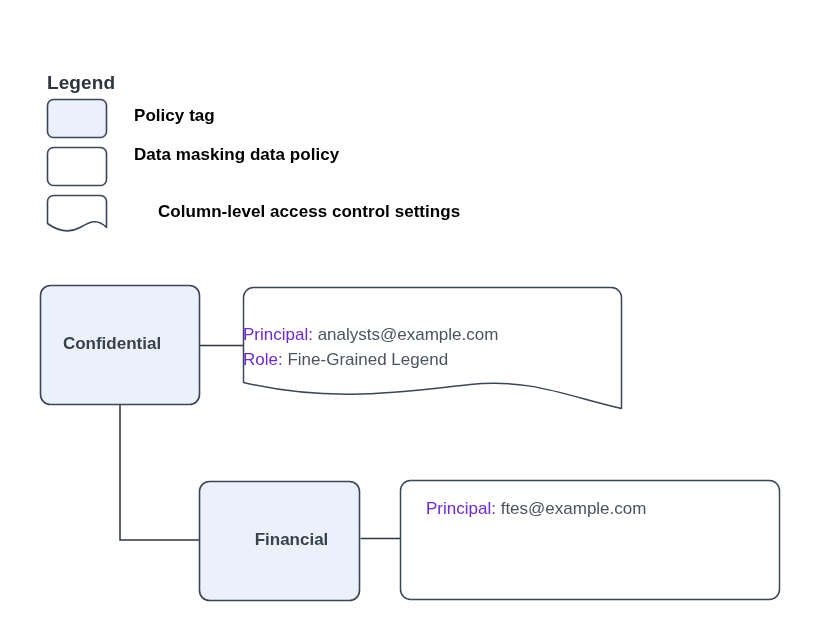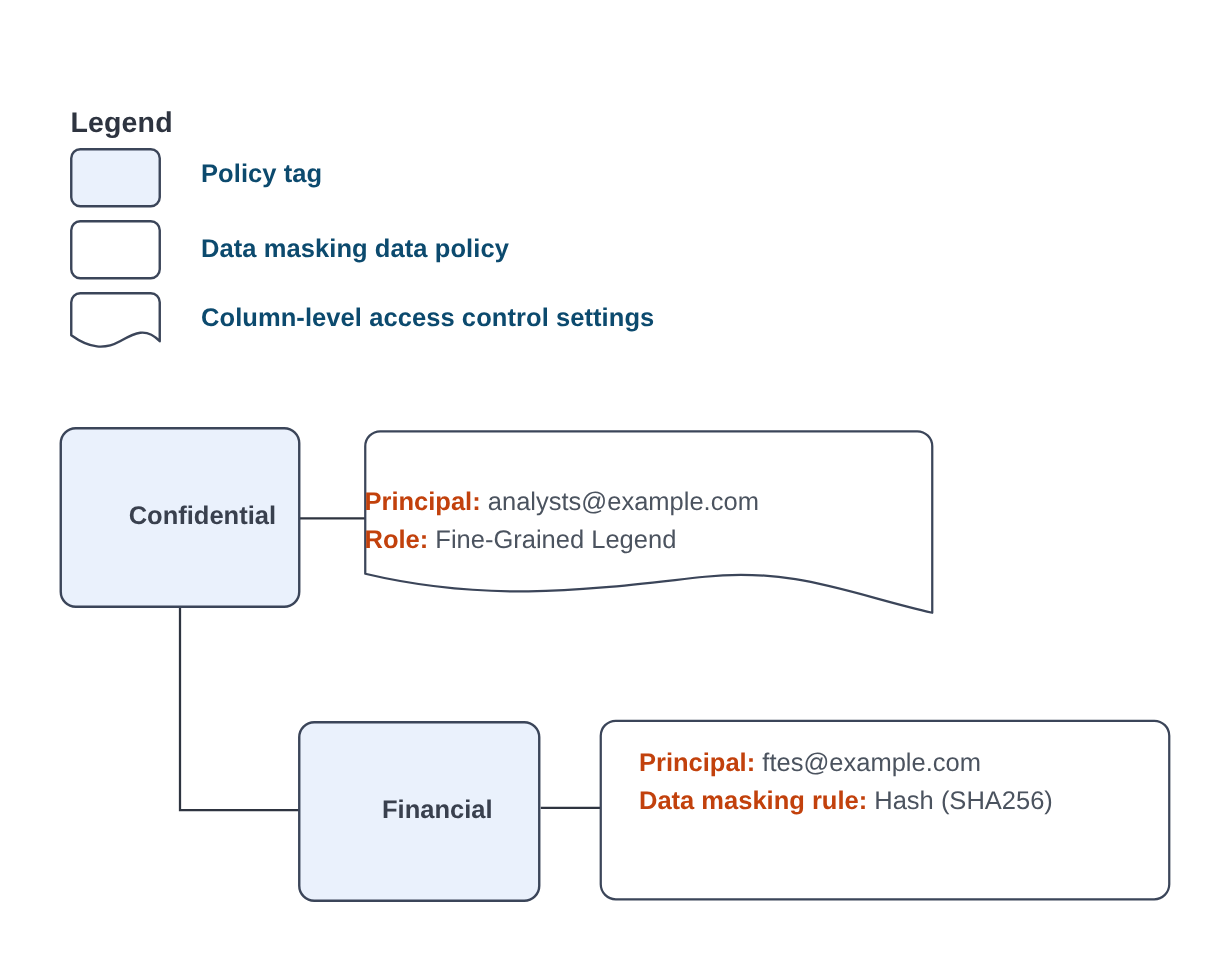--- a/index.html
+++ b/index.html
@@ -35,60 +35,59 @@
     color: #2e3440;
     letter-spacing: 0.1px;
     margin-top: 12px;
   }
 
   .legend-label {
     position: absolute;
     left: 134px;
     font-size: 17px;
     font-weight: bold;
-    color: #0c4a6e;
+    color: #000000;
     white-space: nowrap;
     letter-spacing: 0.05px;
   }
   .legend-label.row0 { top: 106px; }
-  .legend-label.row1 { top: 156px; }
-  .legend-label.row2 { top: 202px; }
+  .legend-label.row1 { top: 145px; }
+  .legend-label.row2 { top: 202px; margin-left: 24px; }
 
   
   .node-label {
     position: absolute;
     font-size: 17px;
     font-weight: bold;
     color: #39404e;
     white-space: nowrap;
     text-align: center;
   }
   .node-label.confidential {
     left: 40px;
     top: 334px;
     width: 144px;
-    text-align: right;
   }
   .node-label.financial {
     left: 199px;
     top: 530px;
     width: 185px;
   }
 
   
   .anno {
     position: absolute;
     font-size: 17px;
     color: #4a5260;
     line-height: 25px;
     white-space: nowrap;
   }
   .anno .k {
-    font-weight: bold;
-    color: #c2410c;
+    font-weight: normal;
+    color: #6d28d9;
   }
   .anno .v {
     font-weight: normal;
     color: #4b535f;
   }
   .anno.access-control {
     left: 243px;
     top: 322px;
   }
   .anno.masking {
@@ -164,17 +163,13 @@
     <span class="k">Role:</span>
     <span class="v">Fine-Grained Legend</span>
   </span>
 </div>
 
 <div class="anno masking">
   <span class="line">
     <span class="k">Principal:</span>
     <span class="v">ftes@example.com</span>
   </span>
-  <span class="line">
-    <span class="k">Data masking rule:</span>
-    <span class="v">Hash (SHA256)</span>
-  </span>
 </div>
 
 </body></html>

